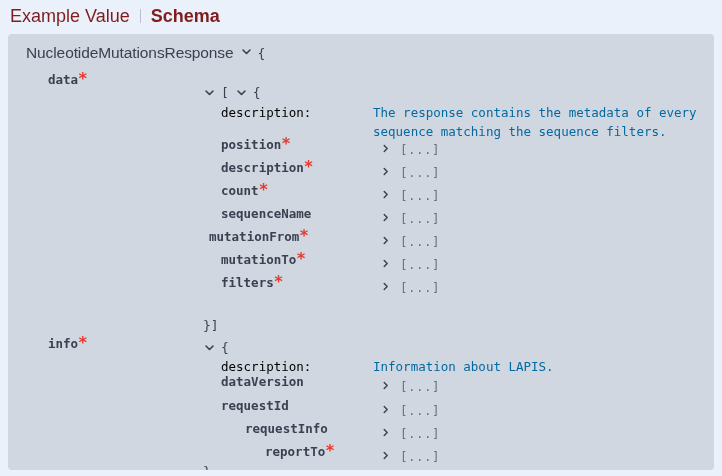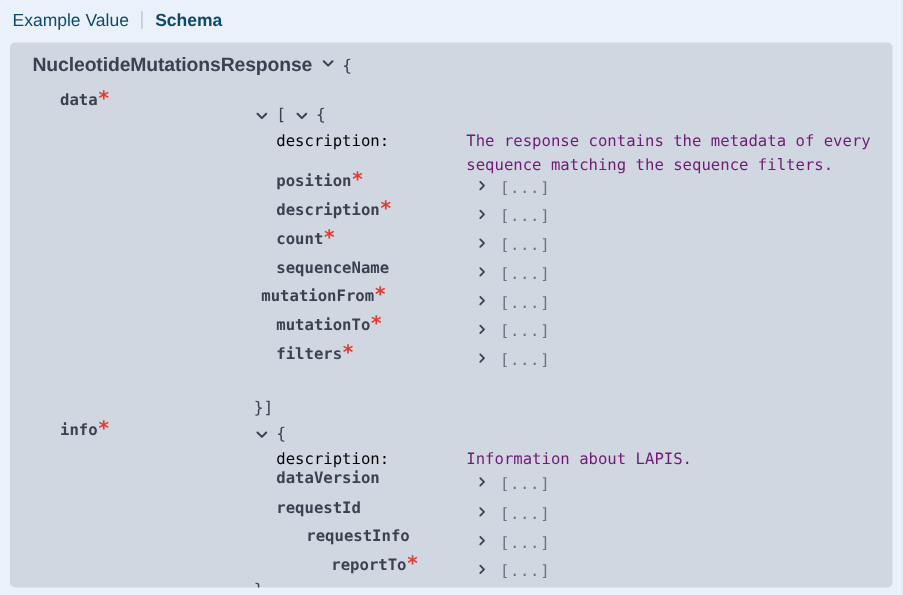--- a/index.html
+++ b/index.html
@@ -18,22 +18,22 @@
 
   
   .tabs {
     display: flex;
     align-items: center;
     height: 28px;
     padding: 4px 0 0 8px;
     box-sizing: border-box;
   }
   .tab {
-    font-size: 14px;
-    color: #0c4a6e;
+    font-size: 18px;
+    color: #7f1d1d;
     line-height: 16px;
     padding: 0 2px;
     cursor: pointer;
     white-space: nowrap;
   }
   .tab.active {
     font-weight: bold;
   }
   .tab-sep {
     width: 1px;
@@ -57,21 +57,21 @@
 
   .model-title-row {
     display: flex;
     align-items: baseline;
     padding-left: 18px;
     height: 22px;
   }
   .model-title {
     font-family: "Liberation Sans", sans-serif;
     font-size: 15.5px;
-    font-weight: bold;
+    font-weight: normal;
     color: #3b4151;
     letter-spacing: -0.1px;
   }
   .brace {
     font-family: "DejaVu Sans Mono", "Liberation Mono", monospace;
     font-size: 13px;
     color: #3b4151;
   }
 
   
@@ -92,21 +92,21 @@
     color: #e8392e;
     font-weight: bold;
   }
 
   .label-desc {
     color: #000000;
     font-weight: normal;
     font-size: 12.5px;
   }
   .desc-text {
-    color: #701a75;
+    color: #0369a1;
     font-size: 12.5px;
     line-height: 15px;
     white-space: pre-line;
   }
 
   
   .collapsed {
     display: flex;
     align-items: center;
     color: #6b7280;

